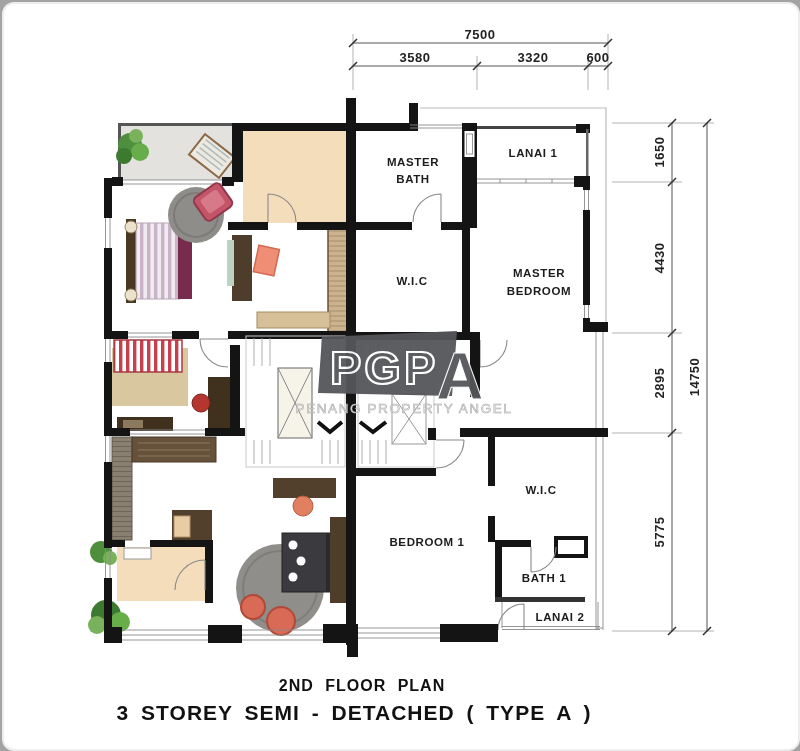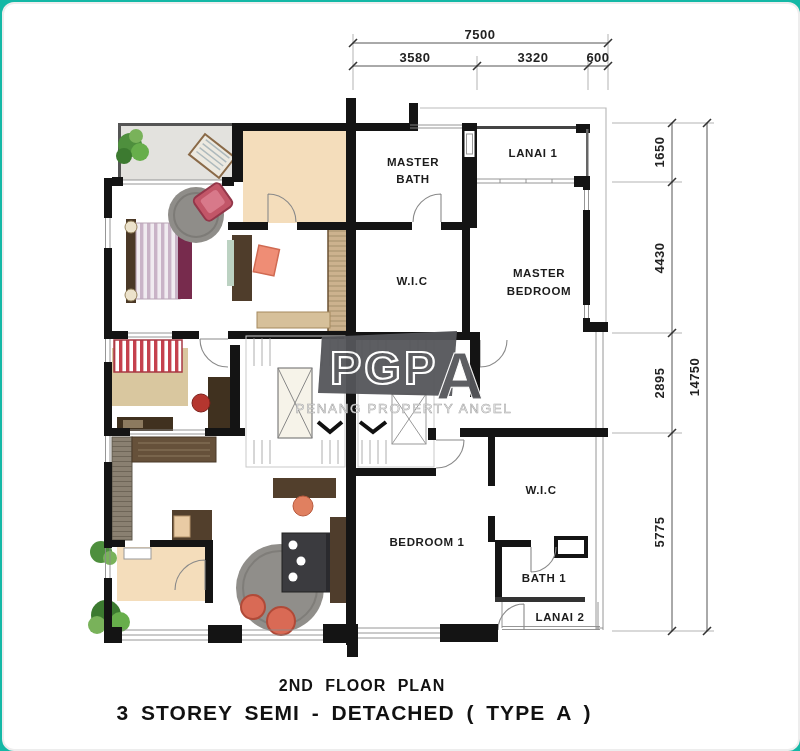--- a/index.html
+++ b/index.html
@@ -1,16 +1,16 @@
 <!DOCTYPE html>
 <html><head>
 <meta charset="utf-8">
 <style>
   html,body{margin:0;padding:0;background:#fff;}
-  #stage{position:relative;width:800px;height:751px;background:#14b8a6;overflow:hidden;
+  #stage{position:relative;width:800px;height:751px;background:#a3a3a3;overflow:hidden;
          font-family:"Liberation Sans", sans-serif;}
   .card{position:absolute;left:2px;top:2px;width:794px;height:745px;border:2px solid #ededed;
         border-radius:12px;background:#fff;}
   svg{position:absolute;left:0;top:0;}
   text{font-family:"Liberation Sans", sans-serif;}
   .dimtxt{font-size:13px;font-weight:bold;fill:#222;letter-spacing:.5px;}
   .roomtxt{font-size:11.5px;font-weight:bold;fill:#1c1c1c;letter-spacing:.6px;}
   .title1{font-size:16px;font-weight:bold;fill:#111;letter-spacing:1px;word-spacing:6px;}
   .title2{font-size:21px;font-weight:bold;fill:#111;letter-spacing:1px;word-spacing:5px;}
   .wmpgp{font-size:47px;font-weight:bold;fill:none;stroke:#ffffff;stroke-width:2.2px;letter-spacing:3px;}

